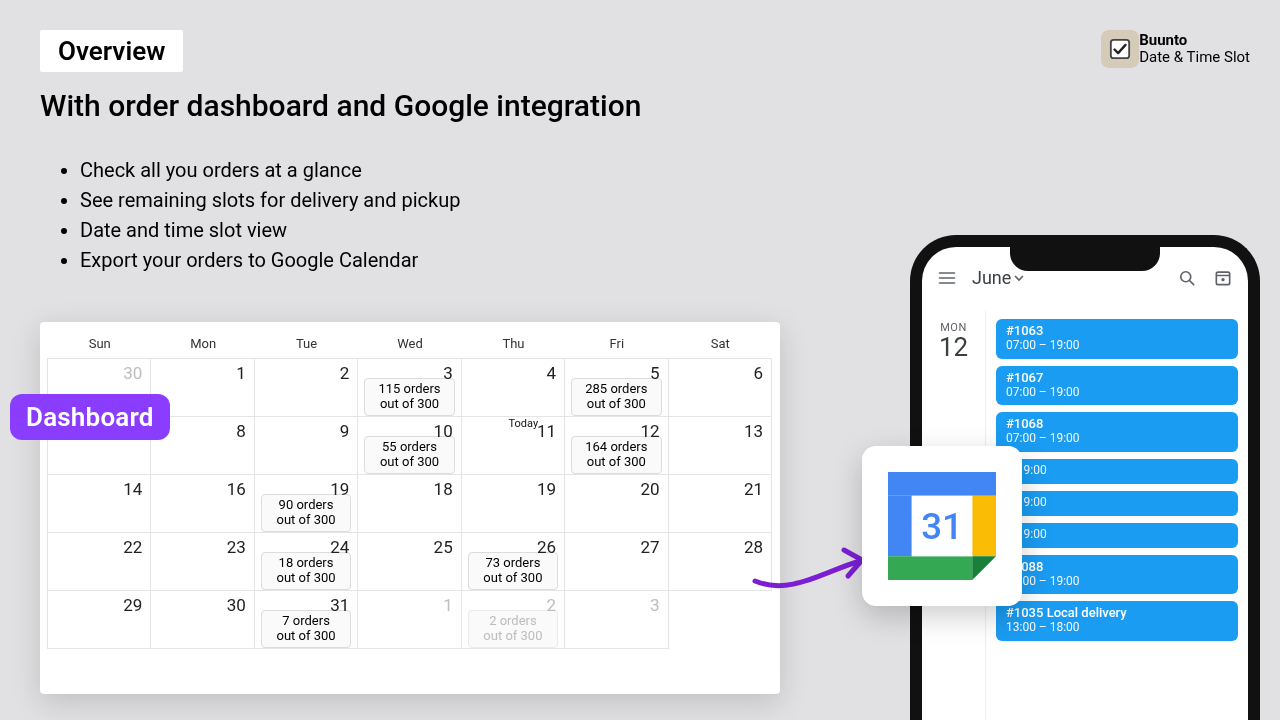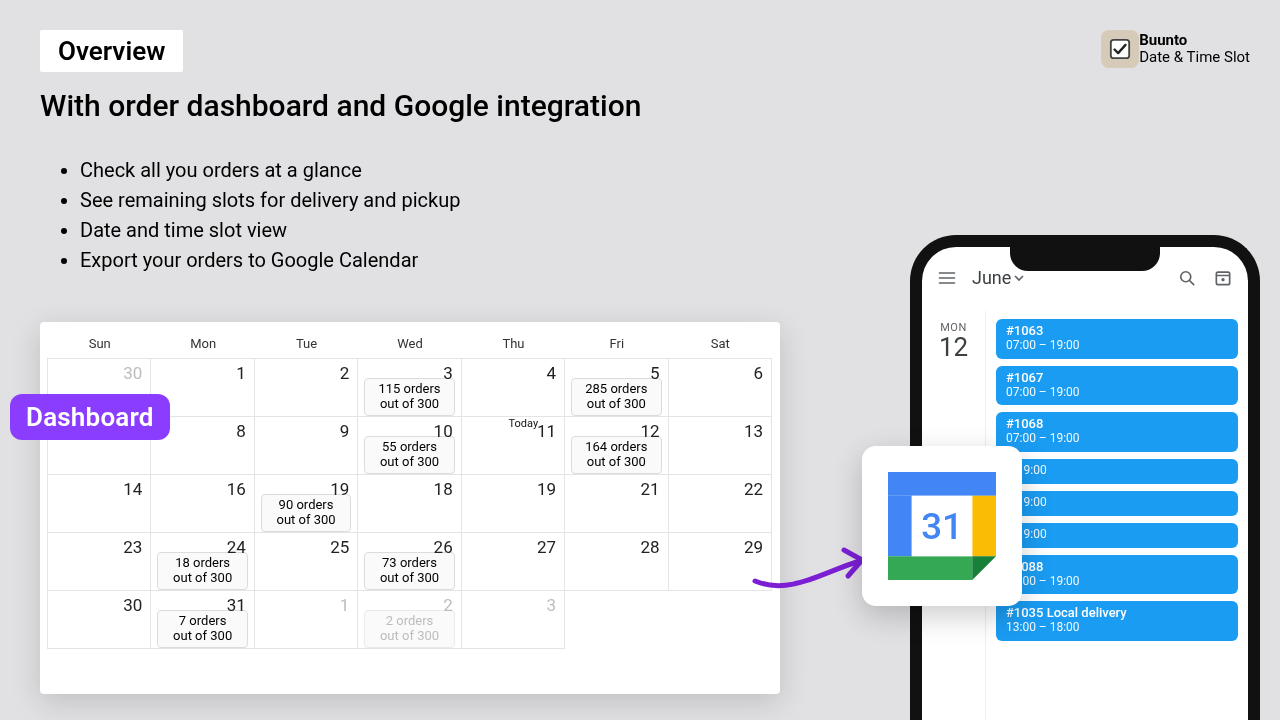--- a/index.html
+++ b/index.html
@@ -225,20 +225,23 @@
         <div class="order-chip">
           <div>90 orders</div>
           <div>out of 300</div>
         </div>
       </div>
       <div class="cell">
         <span class="daynum">18</span>
       </div>
       <div class="cell">
         <span class="daynum">19</span>
+      </div>
+      <div class="cell">
+        <span class="daynum">20</span>
       </div>
       <div class="cell">
         <span class="daynum">21</span>
       </div>
       <div class="cell">
         <span class="daynum">22</span>
       </div>
       <div class="cell">
         <span class="daynum">23</span>
       </div>

